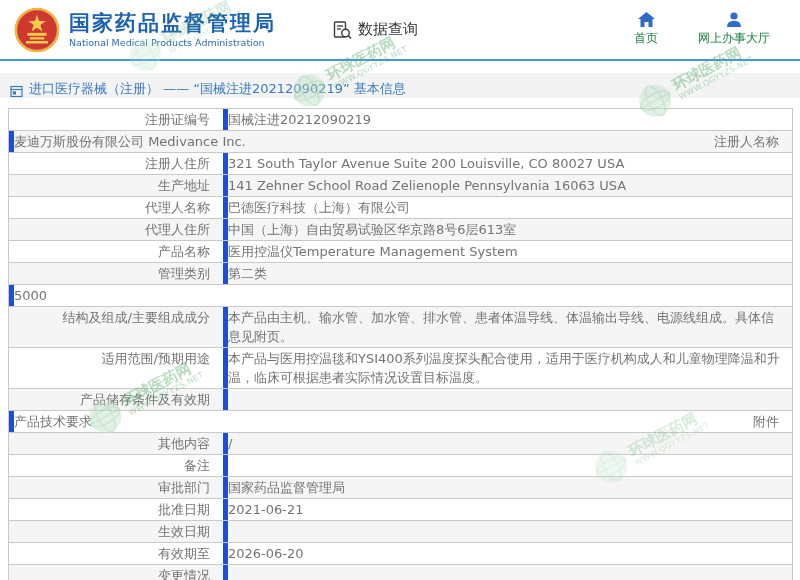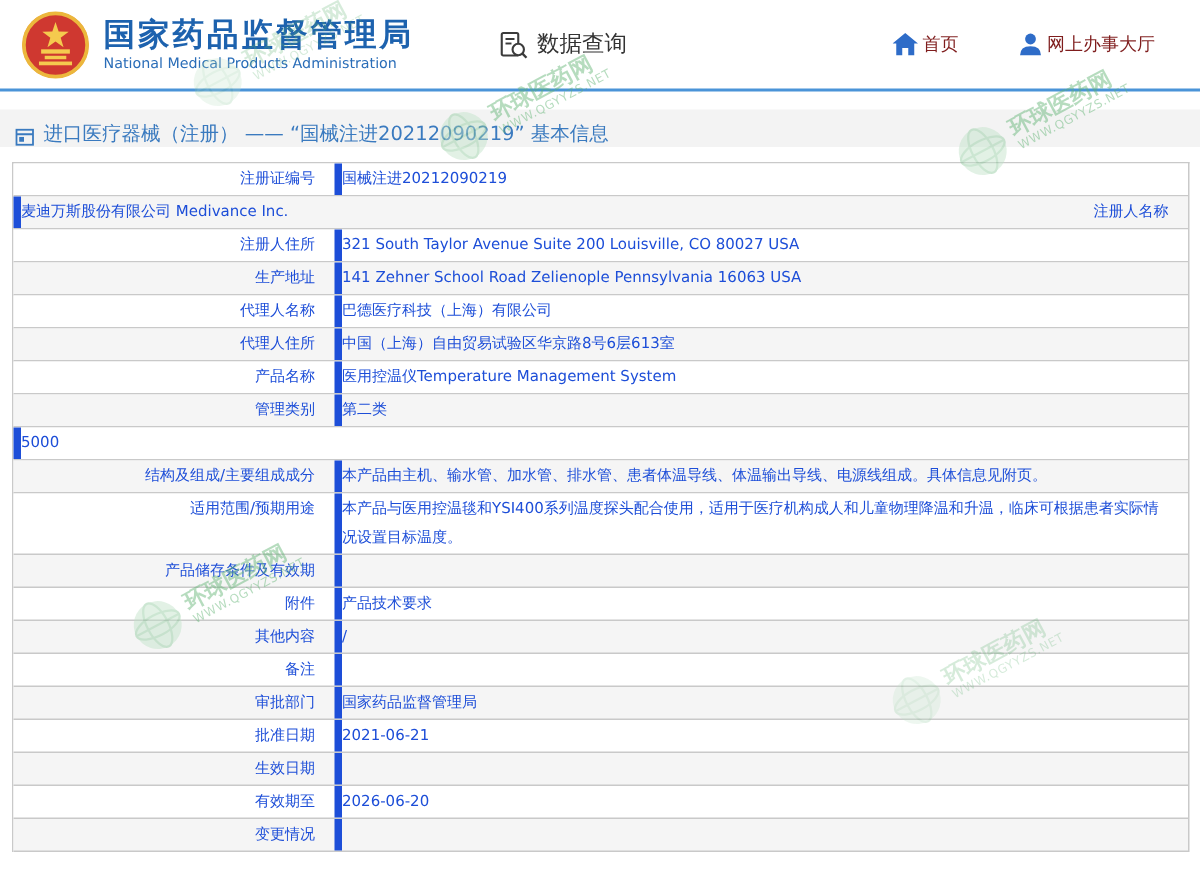--- a/index.html
+++ b/index.html
@@ -8,30 +8,30 @@
 
   
   .header { height:61px; background:#fff; border-bottom:2px solid #4a94d8; display:flex; align-items:center; position:relative; z-index:2; }
   .brand { display:flex; align-items:center; padding-left:14px; }
   .emblem { width:46px; height:46px; flex:0 0 auto; }
   .brand-text { margin-left:9px; }
   .brand-cn { font-size:21px; font-weight:bold; color:#1d62ae; letter-spacing:2px; line-height:24px; }
   .brand-en { font-size:9.5px; color:#2a6db8; margin-top:2px; }
   .section-title { display:flex; margin-left:56px; gap:6px; font-size:15px; color:#333; cursor:pointer; }
   .nav { margin-left:auto; display:flex; gap:40px; padding-right:30px; }
-  .nav-item { display:flex; flex-direction:row; align-items:center; gap:3px; font-size:12px; color:#7f1d1d; cursor:pointer; }
+  .nav-item { display:flex; flex-direction:column; align-items:center; gap:3px; font-size:12px; color:#15803d; cursor:pointer; }
 
   
   .crumb-bar { margin-top:12px; height:25px; background:#f3f3f3; display:flex; align-items:flex-end; padding-left:10px; gap:6px; font-size:13px; color:#3a7abf; position:relative; z-index:2; }
 
   
   .table { position:absolute; left:8px; right:7px; top:108px; border:1px solid #c9c9c9; border-bottom:none; z-index:1; background:#fff; }
   .row { display:flex; border-bottom:1px solid #c9c9c9; background:#fff; }
   .row.alt { background:#f5f5f5; }
-  .cell { font-size:10px; color:#1d4ed8; line-height:19px; padding-top:1px; padding-bottom:1px; }
+  .cell { font-size:13px; color:#737373; line-height:19px; padding-top:1px; padding-bottom:1px; }
   .cell.label { width:214px; text-align:right; padding-right:13px; flex:0 0 auto; }
   .cell.value { flex:1; border-left:5px solid #1d4ed8; padding-right:12px; min-height:21px; }
 
   
   .wm { position:absolute; display:flex; align-items:center; gap:5px; transform:rotate(-28deg); opacity:.45; pointer-events:none; z-index:8; }
   .wm.faint { opacity:.25; }
   .wm-globe { width:36px; height:36px; flex:0 0 auto; }
   .wm-text { display:flex; flex-direction:column; }
   .wm-line1 { font-size:15px; font-weight:bold; color:#5eb271; line-height:16px; white-space:nowrap; }
   .wm-line2 { font-size:8px; color:#5eb271; font-style:normal; letter-spacing:.5px; white-space:nowrap; }
@@ -134,22 +134,22 @@
     </div>
     <div class="row">
       <div class="cell label">适用范围/预期用途</div>
       <div class="cell value">本产品与医用控温毯和YSI400系列温度探头配合使用，适用于医疗机构成人和儿童物理降温和升温，临床可根据患者实际情况设置目标温度。</div>
     </div>
     <div class="row alt">
       <div class="cell label">产品储存条件及有效期</div>
       <div class="cell value"></div>
     </div>
     <div class="row">
+      <div class="cell value">产品技术要求</div>
       <div class="cell label">附件</div>
-      <div class="cell value">产品技术要求</div>
     </div>
     <div class="row alt">
       <div class="cell label">其他内容</div>
       <div class="cell value">/</div>
     </div>
     <div class="row">
       <div class="cell label">备注</div>
       <div class="cell value"></div>
     </div>
     <div class="row alt">

